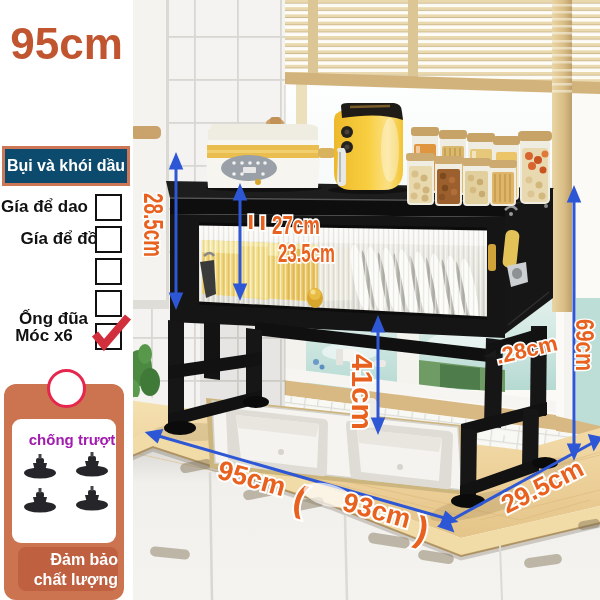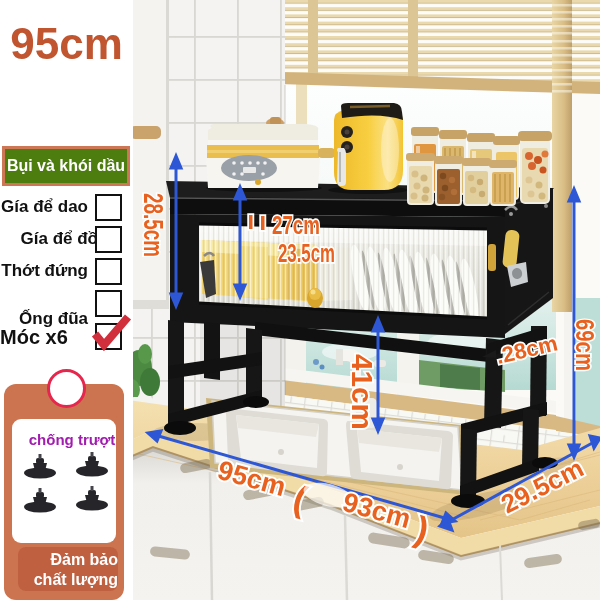--- a/index.html
+++ b/index.html
@@ -493,31 +493,30 @@
 <polygon points="482,357 496,350 496,358" fill="#1a1a1a"></polygon>
 <text x="0" y="0" transform="translate(498,364) rotate(-13)" font-size="22" fill="#e8611f" stroke="#ffffff" stroke-width="3.5" paint-order="stroke">.28cm</text>
 </g>
 </svg>
 
 <div style="position:absolute;left:0;top:0;width:133px;height:600px;background:#ffffff;"></div>
 
 <div class="lbl" style="left:0;top:19px;width:133px;text-align:center;font-size:44px;color:#c05530;">95cm</div>
 
 
-<div class="lbl" style="left:2px;top:146px;width:128px;height:40px;background:#4d7c0f;color:#fff;font-size:16px;line-height:40px;text-align:center;box-shadow:inset 0 0 0 3px #cd7756;">Bụi và khói dầu</div>
+<div class="lbl" style="left:2px;top:146px;width:128px;height:40px;background:#0c4a6e;color:#fff;font-size:16px;line-height:40px;text-align:center;box-shadow:inset 0 0 0 3px #cd7756;">Bụi và khói dầu</div>
 
 <div class="lbl" style="left:0;top:197px;width:88px;text-align:right;font-size:17px;color:#111;">Gía để dao</div>
 <div style="position:absolute;left:95px;top:194px;width:23px;height:23px;border:2.5px solid #111;background:#fff;"></div>
 <div class="lbl" style="left:0;top:229px;width:88px;text-align:right;font-size:17px;color:#111;padding-left:10px;">Gía để đồ</div>
 <div style="position:absolute;left:95px;top:226px;width:23px;height:23px;border:2.5px solid #111;background:#fff;"></div>
-<div class="lbl" style="left:0;top:261px;width:88px;text-align:right;font-size:17px;color:#111;">Thớt đứng</div>
 <div style="position:absolute;left:95px;top:258px;width:23px;height:23px;border:2.5px solid #111;background:#fff;"></div>
 <div class="lbl" style="left:0;top:293px;width:88px;text-align:right;font-size:17px;color:#111;margin-top:16px;">Ống đũa</div>
 <div style="position:absolute;left:95px;top:290px;width:23px;height:23px;border:2.5px solid #111;background:#fff;"></div>
-<div class="lbl" style="left:0;top:326px;width:88px;text-align:left;font-size:20px;color:#111;">Móc x6</div>
+<div class="lbl" style="left:0;top:326px;width:88px;text-align:center;font-size:17px;color:#111;">Móc x6</div>
 <div style="position:absolute;left:95px;top:323px;width:23px;height:23px;border:2.5px solid #111;background:#fff;"></div>
 
 <svg style="position:absolute;left:88px;top:310px;" width="45" height="45" viewBox="0 0 45 45">
       <polyline points="7,24 16,35 40,7" fill="none" stroke="#d22f3d" stroke-width="8"></polyline>
     </svg>
 
 <div style="position:absolute;left:4px;top:384px;width:120px;height:216px;background:#cb744f;border-radius:12px;"></div>
 
 <div style="position:absolute;left:47px;top:369px;width:33px;height:33px;border-radius:50%;background:#fff;border:3px solid #e5274e;"></div>
 

